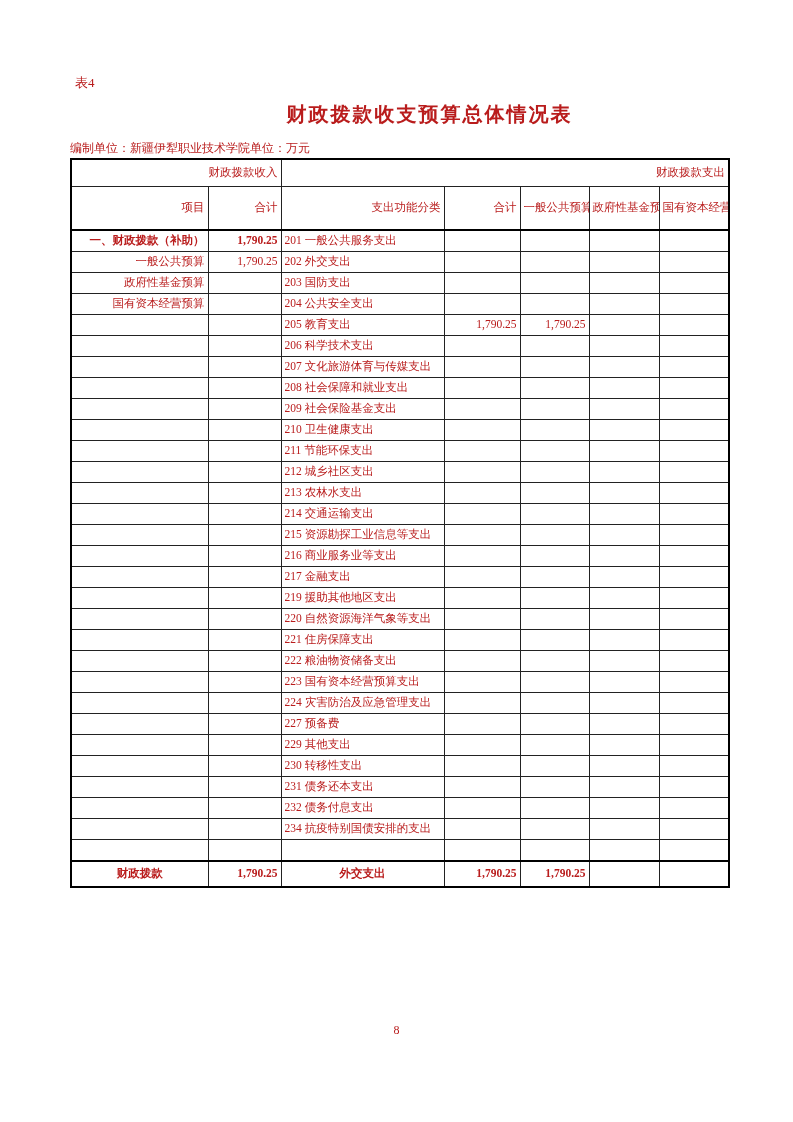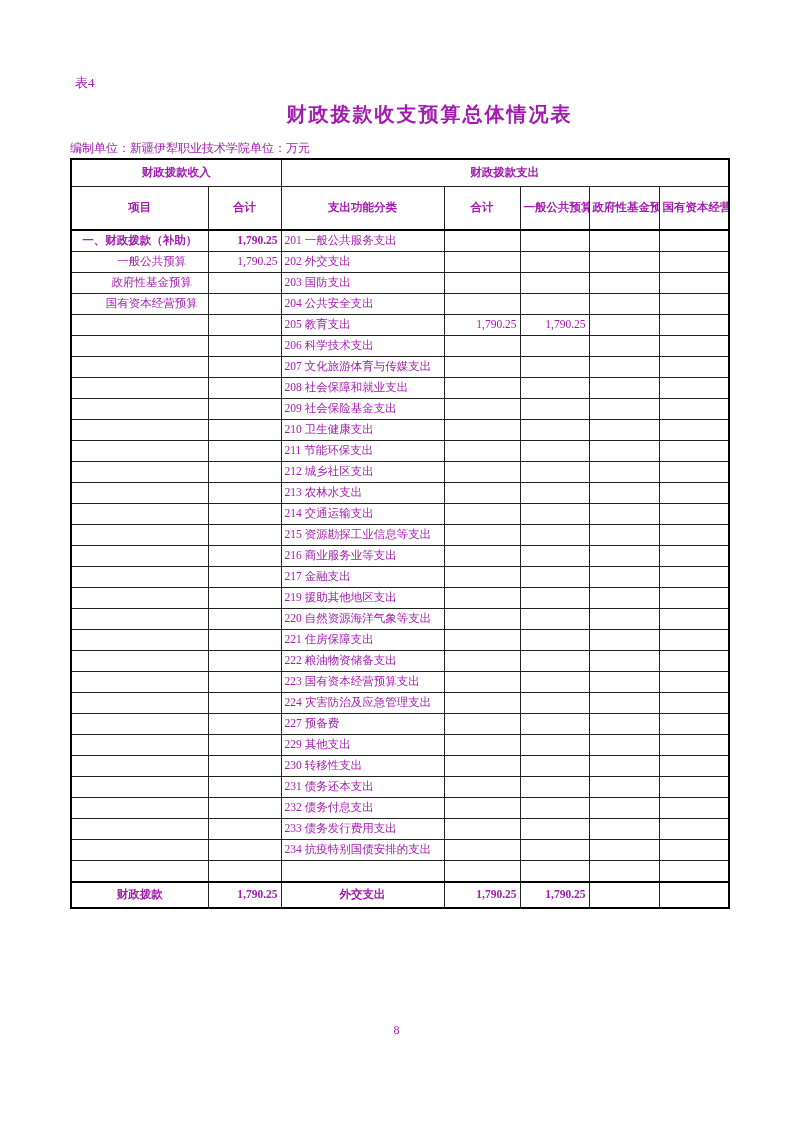--- a/index.html
+++ b/index.html
@@ -2,21 +2,21 @@
 <html><head>
 <meta charset="utf-8">
 <style>
   html,body{margin:0;padding:0;background:#888;}
   .sheet{
     position:relative;
     width:793px;height:1122px;
     background:#ffffff;
     margin:0 auto;
     font-family:"Liberation Serif","DejaVu Serif",serif;
-    color:#a21caf;
+    color:#b91c1c;
     overflow:hidden;
   }
   .table-label{
     position:absolute;top:74px;left:75px;
     font-size:13px;
   }
   .doc-title{
     position:absolute;top:101px;left:0;width:100%;
     text-align:center;
     font-size:20px;font-weight:bold;letter-spacing:2px;padding-left:33px;
@@ -35,29 +35,29 @@
   }
   table.budget th, table.budget td{
     border:1px solid #222;
     padding:0 3px;
     overflow:hidden;
     white-space:nowrap;
     font-size:11.5px;
     line-height:1.15;
   }
   thead th{
-    font-weight:bold;
-    text-align:center;
+    font-weight:normal;
+    text-align:right;
     font-size:12px;
     white-space:normal;
   }
   tr.head-group th{height:26px;}
   tr.head-cols th{height:42px;border-bottom:2px solid #000;}
   tbody td{height:20px;}
-  td.c-item{text-align:center;padding-left:7px;font-family:Liberation Mono, monospace;}
+  td.c-item{text-align:right;padding-left:7px;font-family:Liberation Mono, monospace;}
   td.c-item.indent{padding-left:27px;}
   td.c-cat{text-align:left;padding-left:2px;}
   td.c-num{text-align:right;padding-right:3px;}
   .bold{font-weight:bold;}
   tr.totals td{
     border-top:2px solid #000;
     height:24px;
     font-weight:bold;
   }
   tr.totals td.c-label{text-align:center;}
@@ -355,29 +355,20 @@
           <td class="c-num"></td>
           <td class="c-cat">232&nbsp;债务付息支出</td>
           <td class="c-num"></td>
           <td class="c-num"></td>
           <td class="c-num"></td>
           <td class="c-num"></td>
         </tr>
         <tr>
           <td class="c-item"></td>
           <td class="c-num"></td>
-          <td class="c-cat">233&nbsp;债务发行费用支出</td>
-          <td class="c-num"></td>
-          <td class="c-num"></td>
-          <td class="c-num"></td>
-          <td class="c-num"></td>
-        </tr>
-        <tr>
-          <td class="c-item"></td>
-          <td class="c-num"></td>
           <td class="c-cat">234&nbsp;抗疫特别国债安排的支出</td>
           <td class="c-num"></td>
           <td class="c-num"></td>
           <td class="c-num"></td>
           <td class="c-num"></td>
         </tr>
         <tr>
           <td class="c-item"></td>
           <td class="c-num"></td>
           <td class="c-cat"></td>

